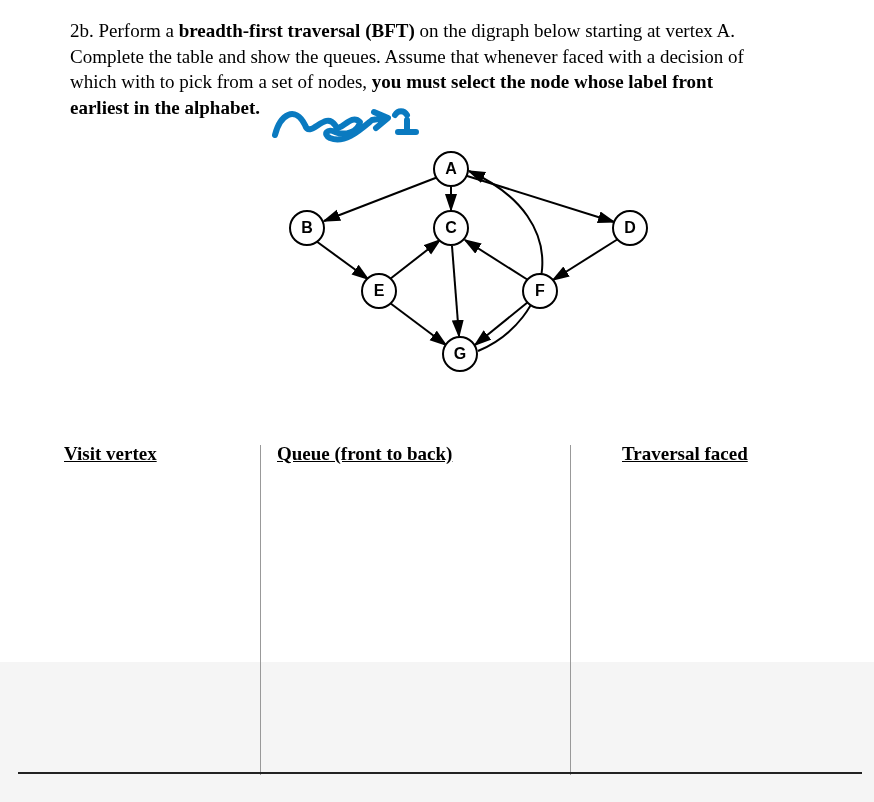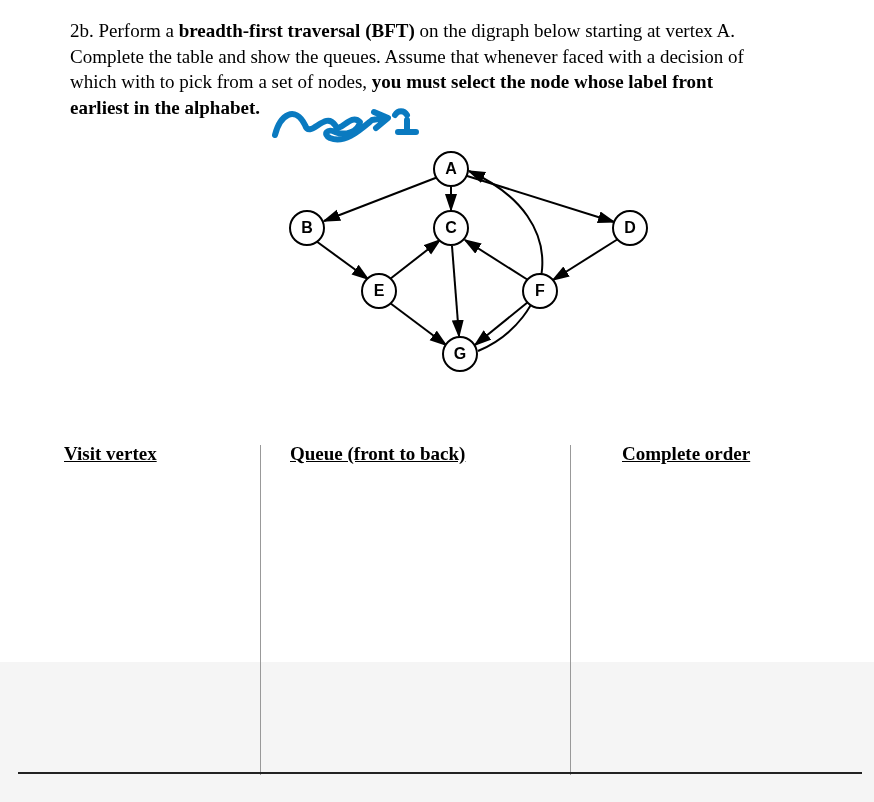--- a/index.html
+++ b/index.html
@@ -62,21 +62,21 @@
     top: 443px;
     width: 790px;
     font-size: 19px;
   }
   .hdr {
     display: inline-block;
     font-weight: bold;
     text-decoration: underline;
   }
   .hdr.vv { position: absolute; left: 0; margin-left: 12px; }
-  .hdr.qq { position: absolute; left: 238px; }
+  .hdr.qq { position: absolute; left: 225px; }
   .hdr.to { position: absolute; left: 570px; }
   .vline {
     position: absolute;
     top: 445px;
     width: 0;
     border-left: 1px solid #999;
     height: 330px;
   }
   .vline.v1 { left: 260px; }
   .vline.v2 { left: 570px; }
@@ -156,19 +156,19 @@
         <span>F</span>
       </div>
     <div class="vertex" style="left:252px;top:185px">
         <span>G</span>
       </div>
   </div>
 
   <div class="tbl-headers">
     <span class="hdr vv">Visit vertex</span>
     <span class="hdr qq">Queue (front to back)</span>
-    <span class="hdr to">Complete order</span>
+    <span class="hdr to">Traversal faced</span>
   </div>
 
   <div class="vline v1"></div>
   <div class="vline v2"></div>
   <div class="bottomline"></div>
 </div>
 
 </body></html>

